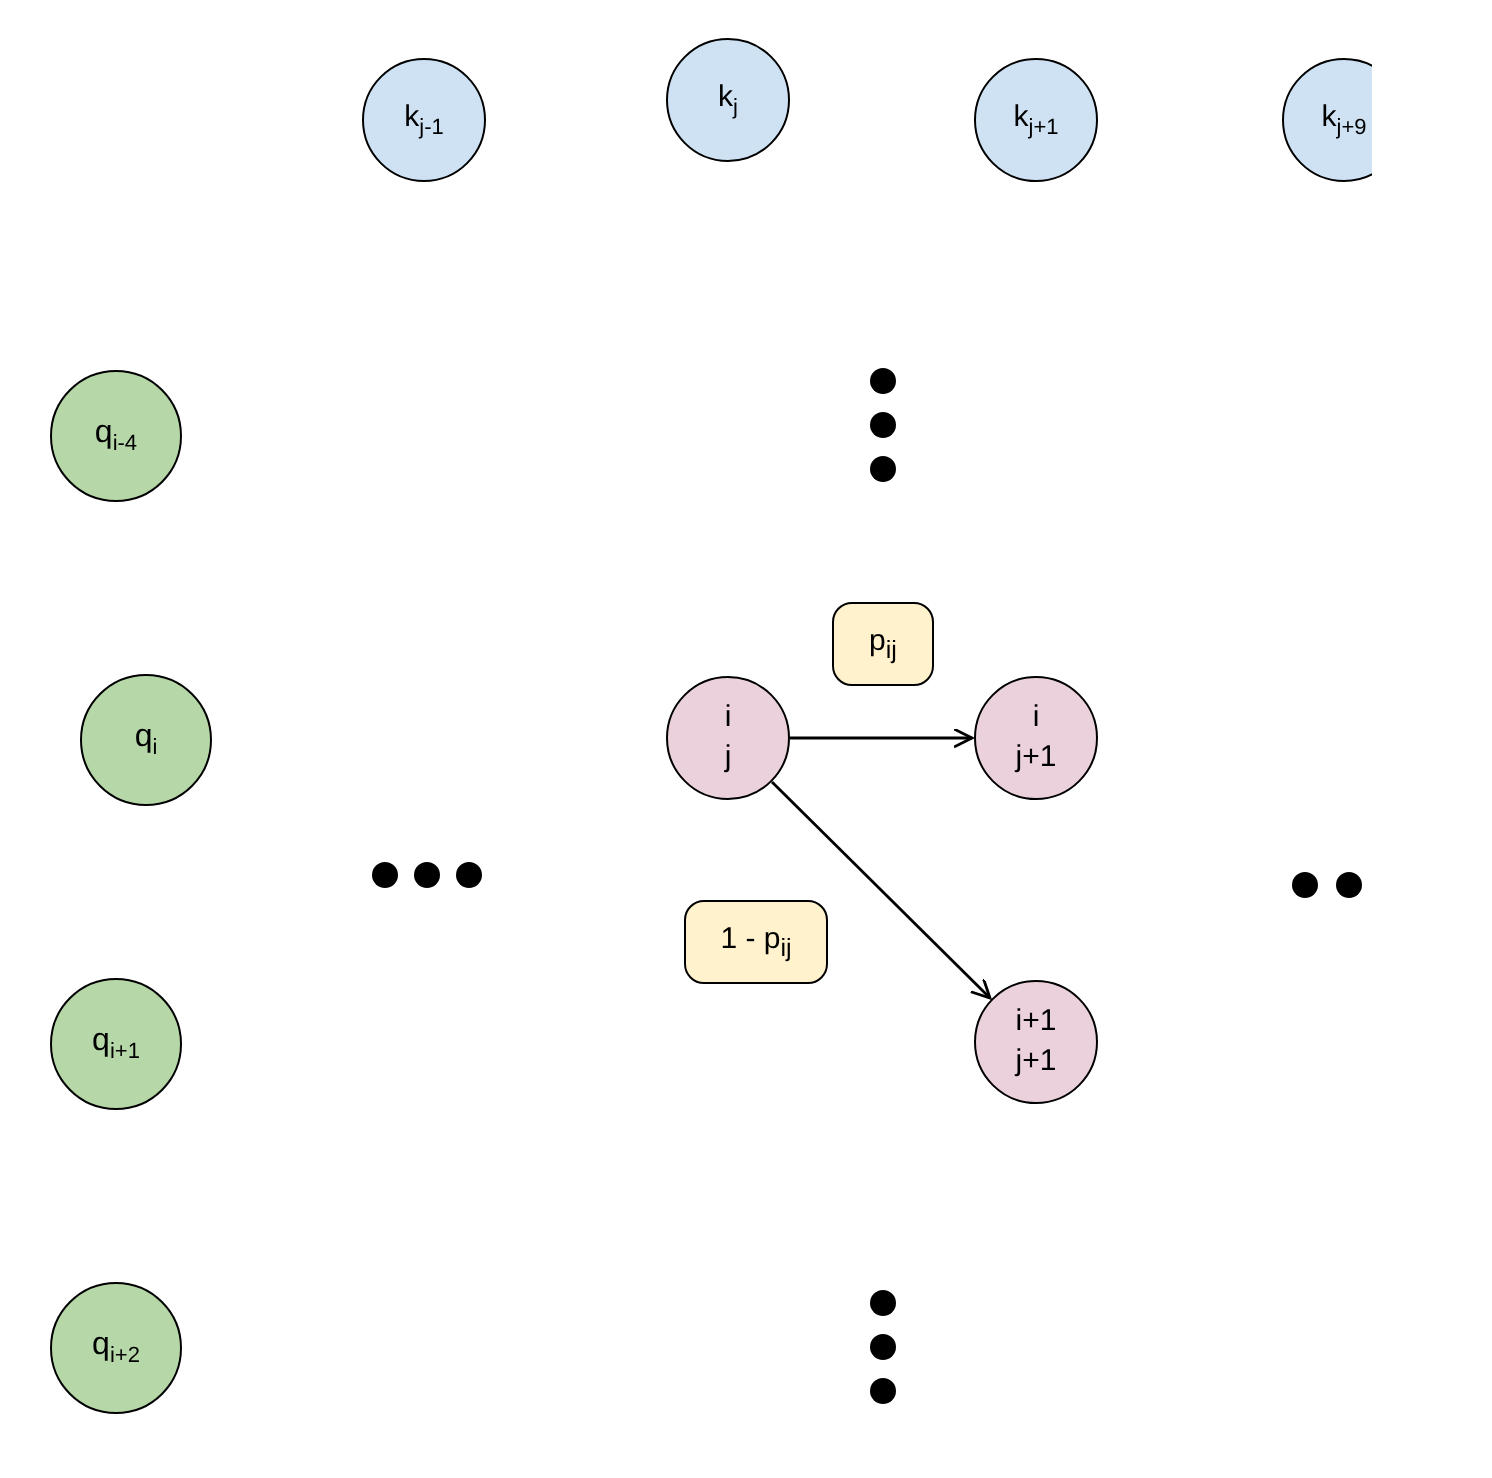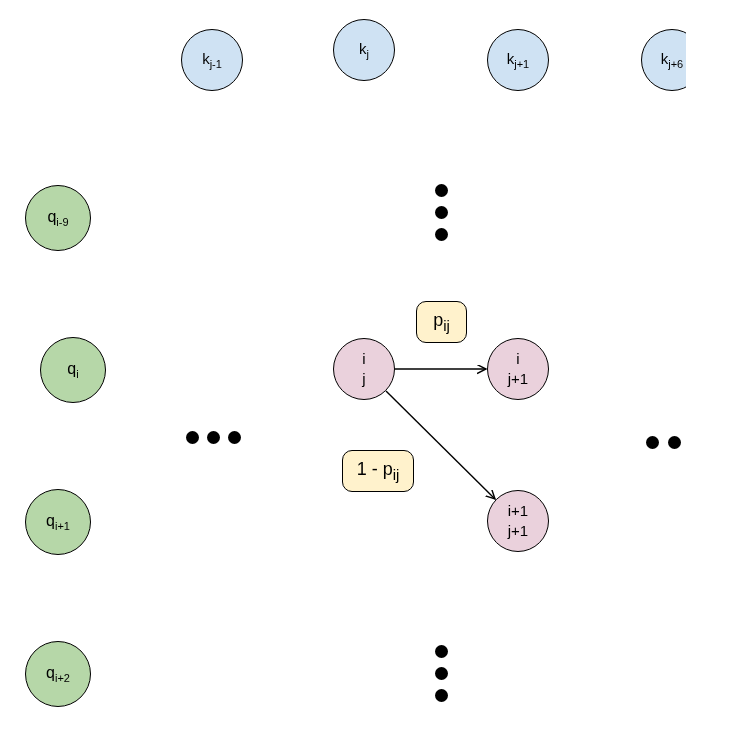--- a/index.html
+++ b/index.html
@@ -42,21 +42,21 @@
   .state .lines span { display: block; line-height: 20px; }
   .label-box {
     position: absolute;
     background: var(--labelFill);
     border: 1.5px solid var(--stroke);
     border-radius: 10px;
     box-sizing: border-box;
     display: flex;
     align-items: center;
     justify-content: center;
-    font-size: 18px;
+    font-size: 15px;
   }
   .dots { position: absolute; display: flex; }
   .dots.v { flex-direction: column; gap: 9px; }
   .dots.h { flex-direction: row; }
   .dots.h-left { gap: 8px; }
   .dots.h-right { gap: 9px; }
   .dot { width: 13px; height: 13px; border-radius: 50%; background: var(--dot); }
   svg.arrows { position: absolute; left: 0; top: 0; pointer-events: none; }
 </style>
 </head>
@@ -77,25 +77,25 @@
   <div class="node key" style="left:181px;top:29px;">
     <span><span>k</span><sub>j-1</sub></span>
   </div>
   <div class="node key" style="left:333px;top:19px;">
     <span><span>k</span><sub>j</sub></span>
   </div>
   <div class="node key" style="left:487px;top:29px;">
     <span><span>k</span><sub>j+1</sub></span>
   </div>
   <div class="node key" style="left:641px;top:29px;">
-    <span><span>k</span><sub>j+6</sub></span>
+    <span><span>k</span><sub>j+9</sub></span>
   </div>
 
   <div class="node query" style="left:25px;top:185px;">
-    <span><span>q</span><sub>i-9</sub></span>
+    <span><span>q</span><sub>i-4</sub></span>
   </div>
   <div class="node query" style="left:40px;top:337px;">
     <span><span>q</span><sub>i</sub></span>
   </div>
   <div class="node query" style="left:25px;top:489px;">
     <span><span>q</span><sub>i+1</sub></span>
   </div>
   <div class="node query" style="left:25px;top:641px;">
     <span><span>q</span><sub>i+2</sub></span>
   </div>

